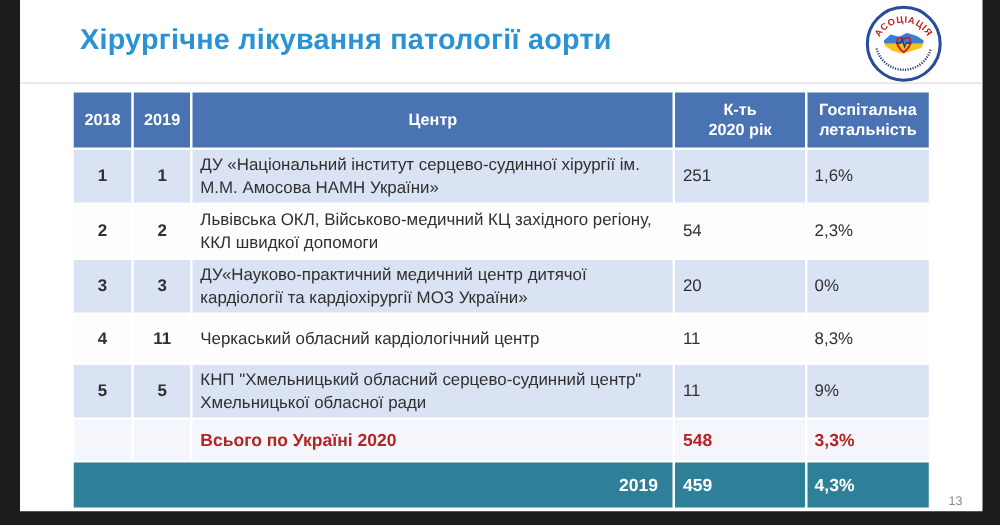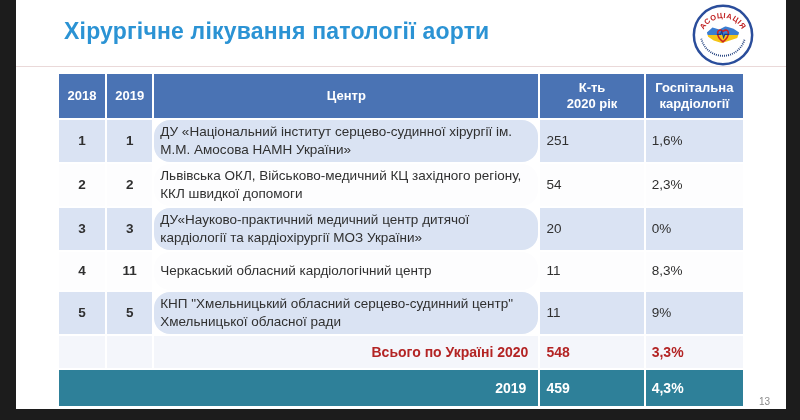--- a/index.html
+++ b/index.html
@@ -23,30 +23,30 @@
     position:absolute;left:41px;top:72px;width:688px;
     border-collapse:separate;border-spacing:2px;table-layout:fixed;
     font-size:13.5px;color:#303030;
   }
   table.main th{
     background:#4a73b4;color:#ffffff;font-weight:bold;font-size:13px;
     text-align:center;vertical-align:middle;white-space:pre-line;height:44px;padding:0 2px;line-height:1.25;
   }
   table.main td{vertical-align:middle;padding:2px 6px;line-height:1.3;}
   td.rank{text-align:center;font-weight:bold;}
-  td.center-name{text-align:left;padding-left:9px;border-radius:16px;}
+  td.center-name{text-align:left;padding-left:9px;}
   td.num{text-align:left;margin-top:15px;}
   tr.row-odd td{background:#dae3f3;}
   tr.row-even td{background:#fdfdfe;}
   tr.data-row td{height:38px;}
   tr.row-short td{height:34px;}
   tr.total-row td{
     background:#f4f6fb;color:#b32424;font-weight:bold;font-size:14px;height:28px;
   }
-  tr.total-row td.total-label{text-align:right;padding-right:10px;}
+  tr.total-row td.total-label{padding-right:10px;}
   tr.footer-row td{
     background:#2e8099;color:#ffffff;font-weight:bold;font-size:14px;height:32px;
   }
   tr.footer-row td.footer-label{text-align:right;padding-right:12px;}
   .page-number{
     position:absolute;right:16px;bottom:2px;color:#8a8a8a;font-size:10px;
   }
 </style>
 </head>
 <body>
@@ -86,21 +86,21 @@
         <col style="width:97px">
     </colgroup>
     <thead>
       <tr>
         <th>2018</th>
         <th>2019</th>
         <th>Центр</th>
         <th>К-ть
 2020 рік</th>
         <th>Госпітальна
-кардіології</th>
+летальність</th>
       </tr>
     </thead>
     <tbody>
       <tr class="data-row row-odd">
         <td class="rank">1</td>
         <td class="rank">1</td>
         <td class="center-name">ДУ «Національний інститут серцево-судинної хірургії ім. М.М. Амосова НАМН України»</td>
         <td class="num">251</td>
         <td class="num">1,6%</td>
       </tr>

